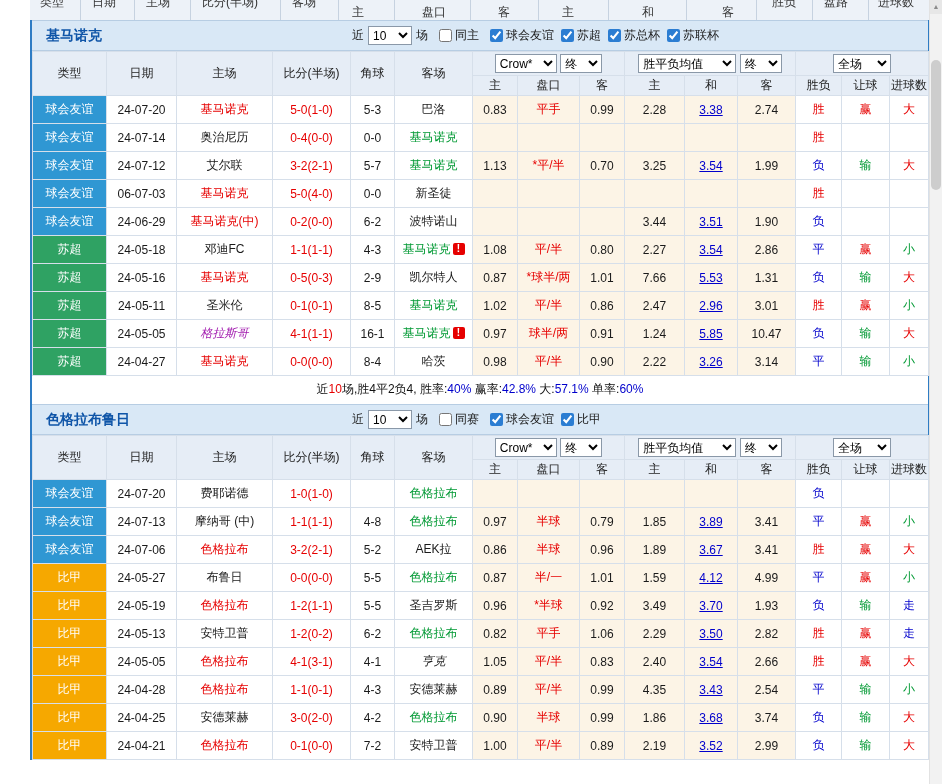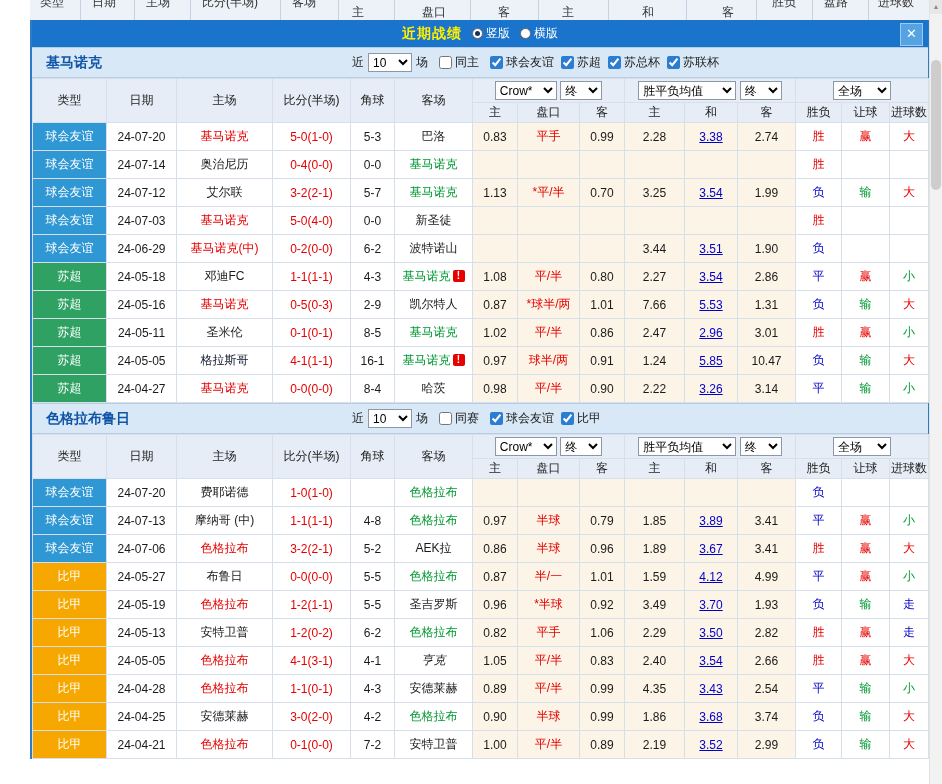--- a/index.html
+++ b/index.html
@@ -92,34 +92,20 @@
       <div class="strip-sep" style="left: 440px;"></div>
       <div class="strip-sep" style="left: 508px;"></div>
       <div class="strip-sep" style="left: 578px;"></div>
       <div class="strip-sep" style="left: 656px;"></div>
       <div class="strip-sep" style="left: 726px;"></div>
       <div class="strip-sep" style="left: 782px;"></div>
       <div class="strip-sep" style="left: 838px;"></div>
     </div>
 
   <div class="panel">
-    <div class="titlebar">
-      <div class="title-center">
-        <span class="ptitle">近期战绩</span>
-        <span class="vopt">
-          <span class="radio checked"></span>
-          <span>竖版</span>
-        </span>
-        <span class="vopt">
-          <span class="radio"></span>
-          <span>横版</span>
-        </span>
-      </div>
-      <div class="close-btn">✕</div>
-    </div>
     <div id="sections">
   <div class="section">
     <div class="sec-head">
       <span class="team-name">基马诺克</span>
       <span class="controls">
         <span>近</span>
         <select class="sel-count"><option>10</option></select>
         <span>场</span>
         <label class="chk">
           <input type="checkbox" style="">
@@ -237,21 +223,21 @@
                 <td class="bei">0.70</td>
                 <td class="bei">3.25</td>
                 <td class="bei draw">3.54</td>
                 <td class="bei">1.99</td>
                 <td style="color: rgb(0, 0, 204);">负</td>
                 <td style="color: rgb(0, 153, 51);">输</td>
                 <td style="color: rgb(230, 0, 0);">大</td>
               </tr>
               <tr>
                 <td class="type" style="background: rgb(47, 151, 211);">球会友谊</td>
-                <td class="date">24-07-03</td>
+                <td class="date">06-07-03</td>
                 <td class="team"><span style="color: rgb(230, 0, 0);">基马诺克</span></td>
                 <td class="score">5-0(4-0)</td>
                 <td class="corner">0-0</td>
                 <td class="team"><span style="color: rgb(26, 26, 26);">新圣徒</span></td>
                 <td class="bei"></td>
                 <td class="bei hcp"></td>
                 <td class="bei"></td>
                 <td class="bei"></td>
                 <td class="bei draw"></td>
                 <td class="bei"></td>
@@ -323,21 +309,21 @@
                 <td class="bei">2.47</td>
                 <td class="bei draw">2.96</td>
                 <td class="bei">3.01</td>
                 <td style="color: rgb(230, 0, 0);">胜</td>
                 <td style="color: rgb(230, 0, 0);">赢</td>
                 <td style="color: rgb(0, 153, 51);">小</td>
               </tr>
               <tr>
                 <td class="type" style="background: rgb(47, 162, 99);">苏超</td>
                 <td class="date">24-05-05</td>
-                <td class="team"><span style="color: #0f172a;">格拉斯哥</span></td>
+                <td class="team"><span style="color: #a21caf; font-style: italic;">格拉斯哥</span></td>
                 <td class="score">4-1(1-1)</td>
                 <td class="corner">16-1</td>
                 <td class="team"><span style="color: rgb(0, 153, 51);">基马诺克</span><span class="bang">!</span></td>
                 <td class="bei">0.97</td>
                 <td class="bei hcp">球半/两</td>
                 <td class="bei">0.91</td>
                 <td class="bei">1.24</td>
                 <td class="bei draw">5.85</td>
                 <td class="bei">10.47</td>
                 <td style="color: rgb(0, 0, 204);">负</td>
@@ -356,20 +342,21 @@
                 <td class="bei">0.90</td>
                 <td class="bei">2.22</td>
                 <td class="bei draw">3.26</td>
                 <td class="bei">3.14</td>
                 <td style="color: rgb(0, 0, 204);">平</td>
                 <td style="color: rgb(0, 153, 51);">输</td>
                 <td style="color: rgb(0, 153, 51);">小</td>
               </tr>
             </tbody>
     </table>
+    <div class="summary"><span>近</span><span style="color: rgb(230, 0, 0);">10</span><span>场,胜4平2负4, 胜率:</span><span style="color: rgb(0, 0, 204);">40%</span><span> 赢率:</span><span style="color: rgb(0, 0, 204);">42.8%</span><span> 大:</span><span style="color: rgb(0, 0, 204);">57.1%</span><span> 单率:</span><span style="color: rgb(0, 0, 204);">60%</span></div>
   </div>
 
   <div class="section">
     <div class="sec-head">
       <span class="team-name">色格拉布鲁日</span>
       <span class="controls">
         <span>近</span>
         <select class="sel-count"><option>10</option></select>
         <span>场</span>
         <label class="chk">

